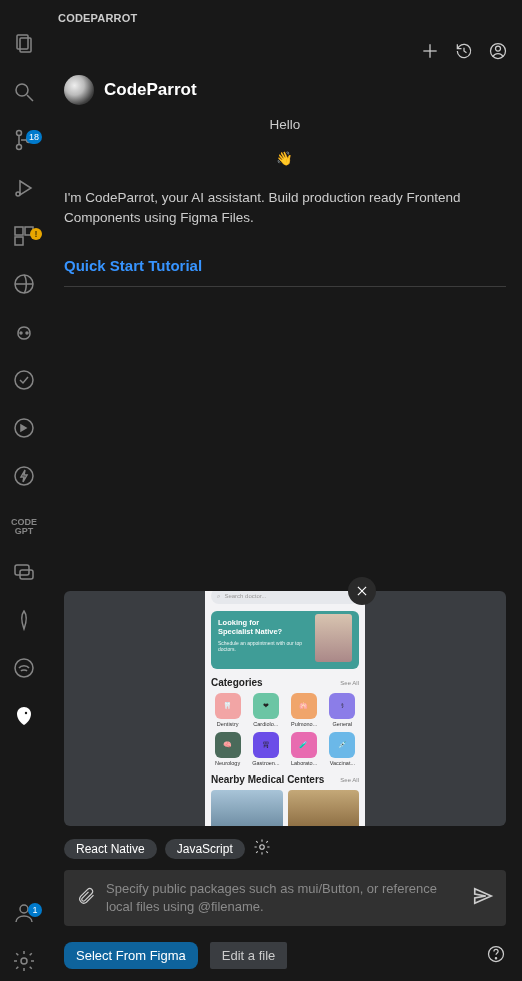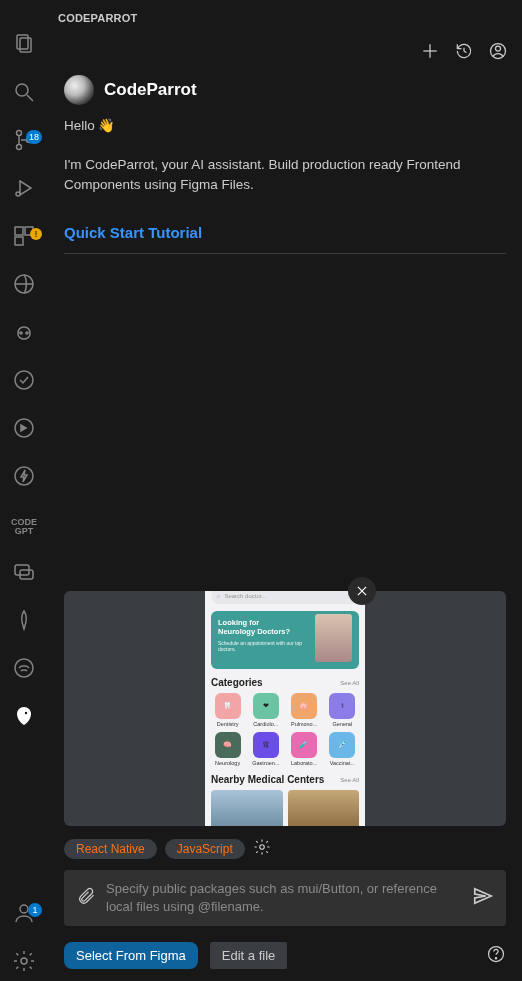--- a/index.html
+++ b/index.html
@@ -64,21 +64,21 @@
   .header-row .hicon svg { width: 20px; height: 20px; }
   .content {
     padding: 10px 16px 0 16px; flex: 1; display: flex; flex-direction: column; min-height: 0;
   }
   .brand-row { display: flex; align-items: center; gap: 10px; }
   .brand-logo {
     width: 30px; height: 30px; border-radius: 50%;
     background: radial-gradient(circle at 35% 35%, #eee 0%, #bbb 35%, #444 70%, #000 100%);
   }
   .brand-name { font-size: 17px; font-weight: 700; color: #fff; }
-  .hello { margin-top: 12px; font-size: 13.5px; display:flex; align-items:center; gap:4px;}
+  .hello { margin-top: 12px; font-size: 13.5px; display:flex; align-items:center; gap:18px;flex-direction:column;}
   .desc { margin-top: 22px; font-size: 13.5px; line-height: 1.45; }
   .quickstart {
     margin-top: 30px; font-size: 15px; font-weight: 600;
     color: #3794ff; cursor: pointer;
   }
   .hr { height: 1px; background: #3c3c3c; margin-top: 12px; }
   .spacer { flex: 1; }
   .preview-wrap { position: relative; margin-top: 10px; }
   .preview-card {
     background: #3a3d41; border-radius: 6px;
@@ -116,21 +116,21 @@
   .mock .cat-grid { display:grid; grid-template-columns: repeat(4,1fr); gap:5px; margin-top:5px;}
   .mock .cat { display:flex; flex-direction:column; align-items:center; gap:2px;}
   .mock .cat .ic { width:26px; height:26px; border-radius:6px; display:flex; align-items:center; justify-content:center;}
   .mock .cat .lb { font-size:5.5px; color:#333;}
   .mock .med-row { display:flex; gap:5px; margin-top:5px;}
   .mock .med { flex:1; display:flex; flex-direction:column;}
   .mock .med .mimg { height:40px; border-radius:4px;}
   .mock .med .mlb { font-size:5.5px; margin-top:2px;}
   .chips-row { display:flex; gap:8px; align-items:center; margin-top:12px;}
   .chip {
-    background: #3a3d41; color:#f97316; font-size:12px;
+    background: #3a3d41; color:#ffffff; font-size:12px;
     padding: 3px 12px; border-radius: 11px; cursor:pointer;
   }
   .gear-small { color:#cccccc; cursor:pointer;}
   .gear-small svg { width:18px; height:18px;}
   .input-box {
     margin-top:10px; background:#313131; border-radius:4px;
     display:flex; align-items:flex-start; padding:10px 12px; gap:10px;
   }
   .attach-icon { color:#cccccc; cursor:pointer; align-self:center;}
   .attach-icon svg { width:20px; height:20px;}
@@ -326,21 +326,21 @@
             <span>Seattle, USA</span>
             <span>▾</span>
             <span style="margin-left:auto;width:10px;height:10px;border:1px solid #aaa;border-radius:2px;"></span>
           </div>
           <div class="search">
             <span>⌕</span>
               <span>Search doctor...</span>
           </div>
           <div class="banner">
             <div>
-              <div class="bt1"><span>Looking for</span><br><span>Neurology Doctors?</span></div>
+              <div class="bt1"><span>Looking for</span><br><span>Specialist Native?</span></div>
               <div class="bt2">Schedule an appointment with our top doctors.</div>
             </div>
             <div class="doc-img"></div>
           </div>
           <div class="sec-row">
               <span class="sec-title">Categories</span>
               <span class="see-all">See All</span>
             </div>
           <div class="cat-grid">
             <div class="cat">

